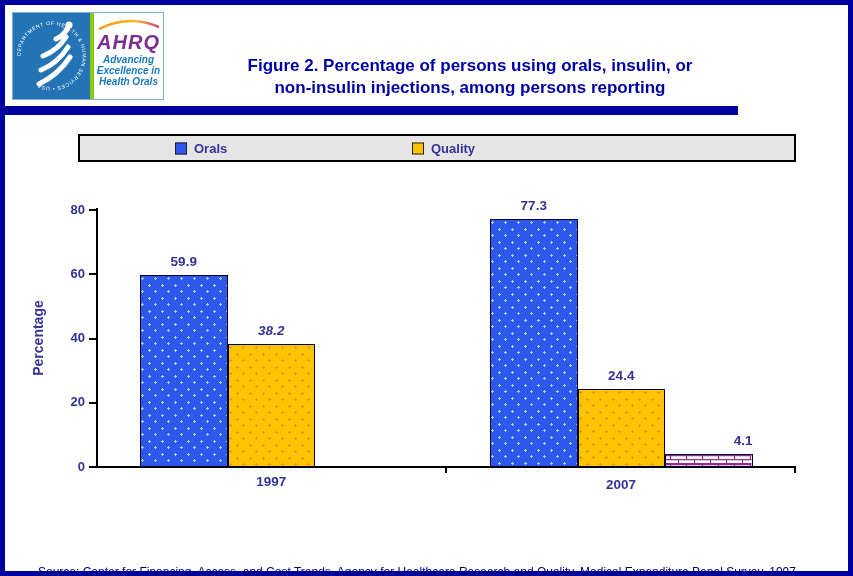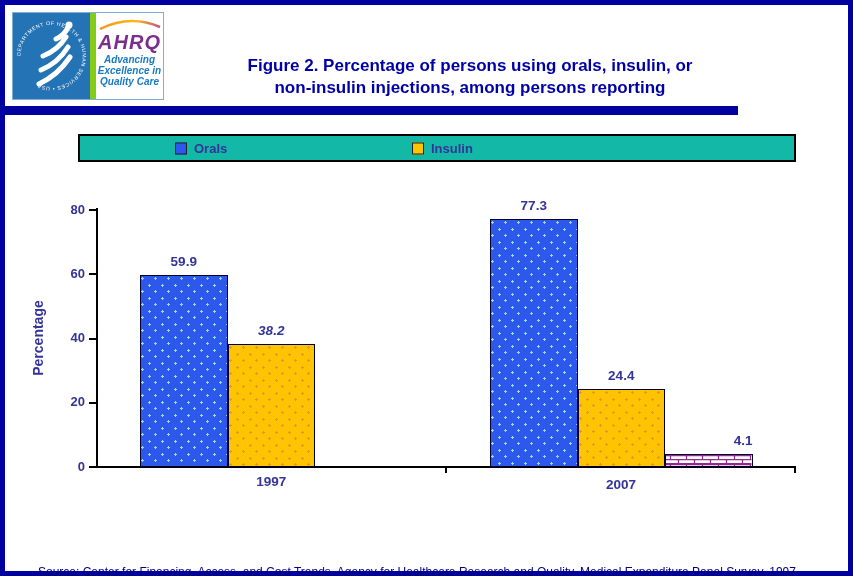--- a/index.html
+++ b/index.html
@@ -4,27 +4,27 @@
 <style>
   html,body{margin:0;padding:0;background:#fff;}
   .page{
     position:relative;width:853px;height:576px;background:#fff;overflow:hidden;
     box-shadow:inset 0 0 0 5px #0000A0;
     font-family:"Liberation Sans","DejaVu Sans",sans-serif;
   }
   
   .logo{position:absolute;left:12px;top:12px;width:152px;height:88px;display:flex;border:1px solid #7FAFD6;box-sizing:border-box;background:#fff;}
   .hhs{width:77px;height:100%;background:#2373B5;position:relative;overflow:hidden;}
-  .ahrq{flex:1;background:#fff;border-left:6px solid #84cc16;text-align:center;padding-top:3px;box-sizing:border-box;}
+  .ahrq{flex:1;background:#fff;border-left:4px solid #84cc16;text-align:center;padding-top:3px;box-sizing:border-box;}
   .ahrq-word{font-size:20px;font-weight:bold;font-style:italic;color:#7B2E8E;letter-spacing:1px;line-height:20px;margin-top:-2px;}
   .tagline{font-size:10px;font-weight:bold;font-style:italic;color:#1779C4;line-height:11px;margin-top:2px;}
   .title{position:absolute;left:205px;top:24px;width:530px;text-align:center;color:#0000A8;font-weight:bold;font-size:17px;line-height:22px;margin-top:31px;}
   .divider{position:absolute;left:5px;top:106px;width:733px;height:9px;background:#0000A0;}
   
-  .legend{position:absolute;left:78px;top:134px;width:718px;height:28px;border:2px solid #000;box-sizing:border-box;background:#14b8a6;}
+  .legend{position:absolute;left:78px;top:134px;width:718px;height:28px;border:2px solid #000;box-sizing:border-box;background:#e5e5e5;}
   .legend-item{position:absolute;top:50%;transform:translateY(-50%);display:flex;align-items:center;gap:7px;}
   .legend-label{font-size:13px;font-weight:bold;color:#333399;white-space:nowrap;}
   .swatch{width:10px;height:10px;border:1px solid #222;box-sizing:content-box;flex:none;}
   .sw-blue{background:#2E58EC;}
   .sw-yellow{background:#FFC400;}
   .sw-brick{background:#fff;padding:0;border:none;width:12px;height:12px;}
   
   .chart{position:absolute;left:0;top:0;width:853px;height:576px;}
   .axis{position:absolute;background:#000;}
   .ytick{position:absolute;width:8px;height:2px;background:#000;}
@@ -72,40 +72,40 @@
             <stop offset="0.6" stop-color="#FDB913"></stop>
             <stop offset="1" stop-color="#C94E8C"></stop>
           </linearGradient>
         </defs>
         <path d="M3 11 Q33 -4 63 9" stroke="url(#arcgrad)" stroke-width="2.5" fill="none"></path>
       </svg>
       <div class="ahrq-word">AHRQ</div>
       <div class="tagline">
         <div>Advancing</div>
         <div>Excellence in</div>
-        <div>Quality Care</div>
+        <div>Health Orals</div>
       </div>
     </div>
   </div>
 
   <div class="title">
     <div>Figure 2. Percentage of persons using orals, insulin, or</div>
     <div>non-insulin injections, among persons reporting</div>
   </div>
 
   <div class="divider"></div>
 
   <div class="legend">
     <div class="legend-item" style="left:95px;">
       <span class="swatch sw-blue"></span>
       <span class="legend-label">Orals</span>
     </div>
     <div class="legend-item" style="left:332px;">
       <span class="swatch sw-yellow"></span>
-      <span class="legend-label">Insulin</span>
+      <span class="legend-label">Quality</span>
     </div>
   </div>
 
   <div class="chart">
     <div class="y-title">Percentage</div>
     <div class="axis" style="left:96px;top:208px;width:2px;height:260px;"></div>
     <div class="axis" style="left:96px;top:466px;width:700px;height:2px;"></div>
     <div class="xtick" style="left:445px;top:466px;"></div>
     <div class="xtick" style="left:794px;top:466px;"></div>
 

